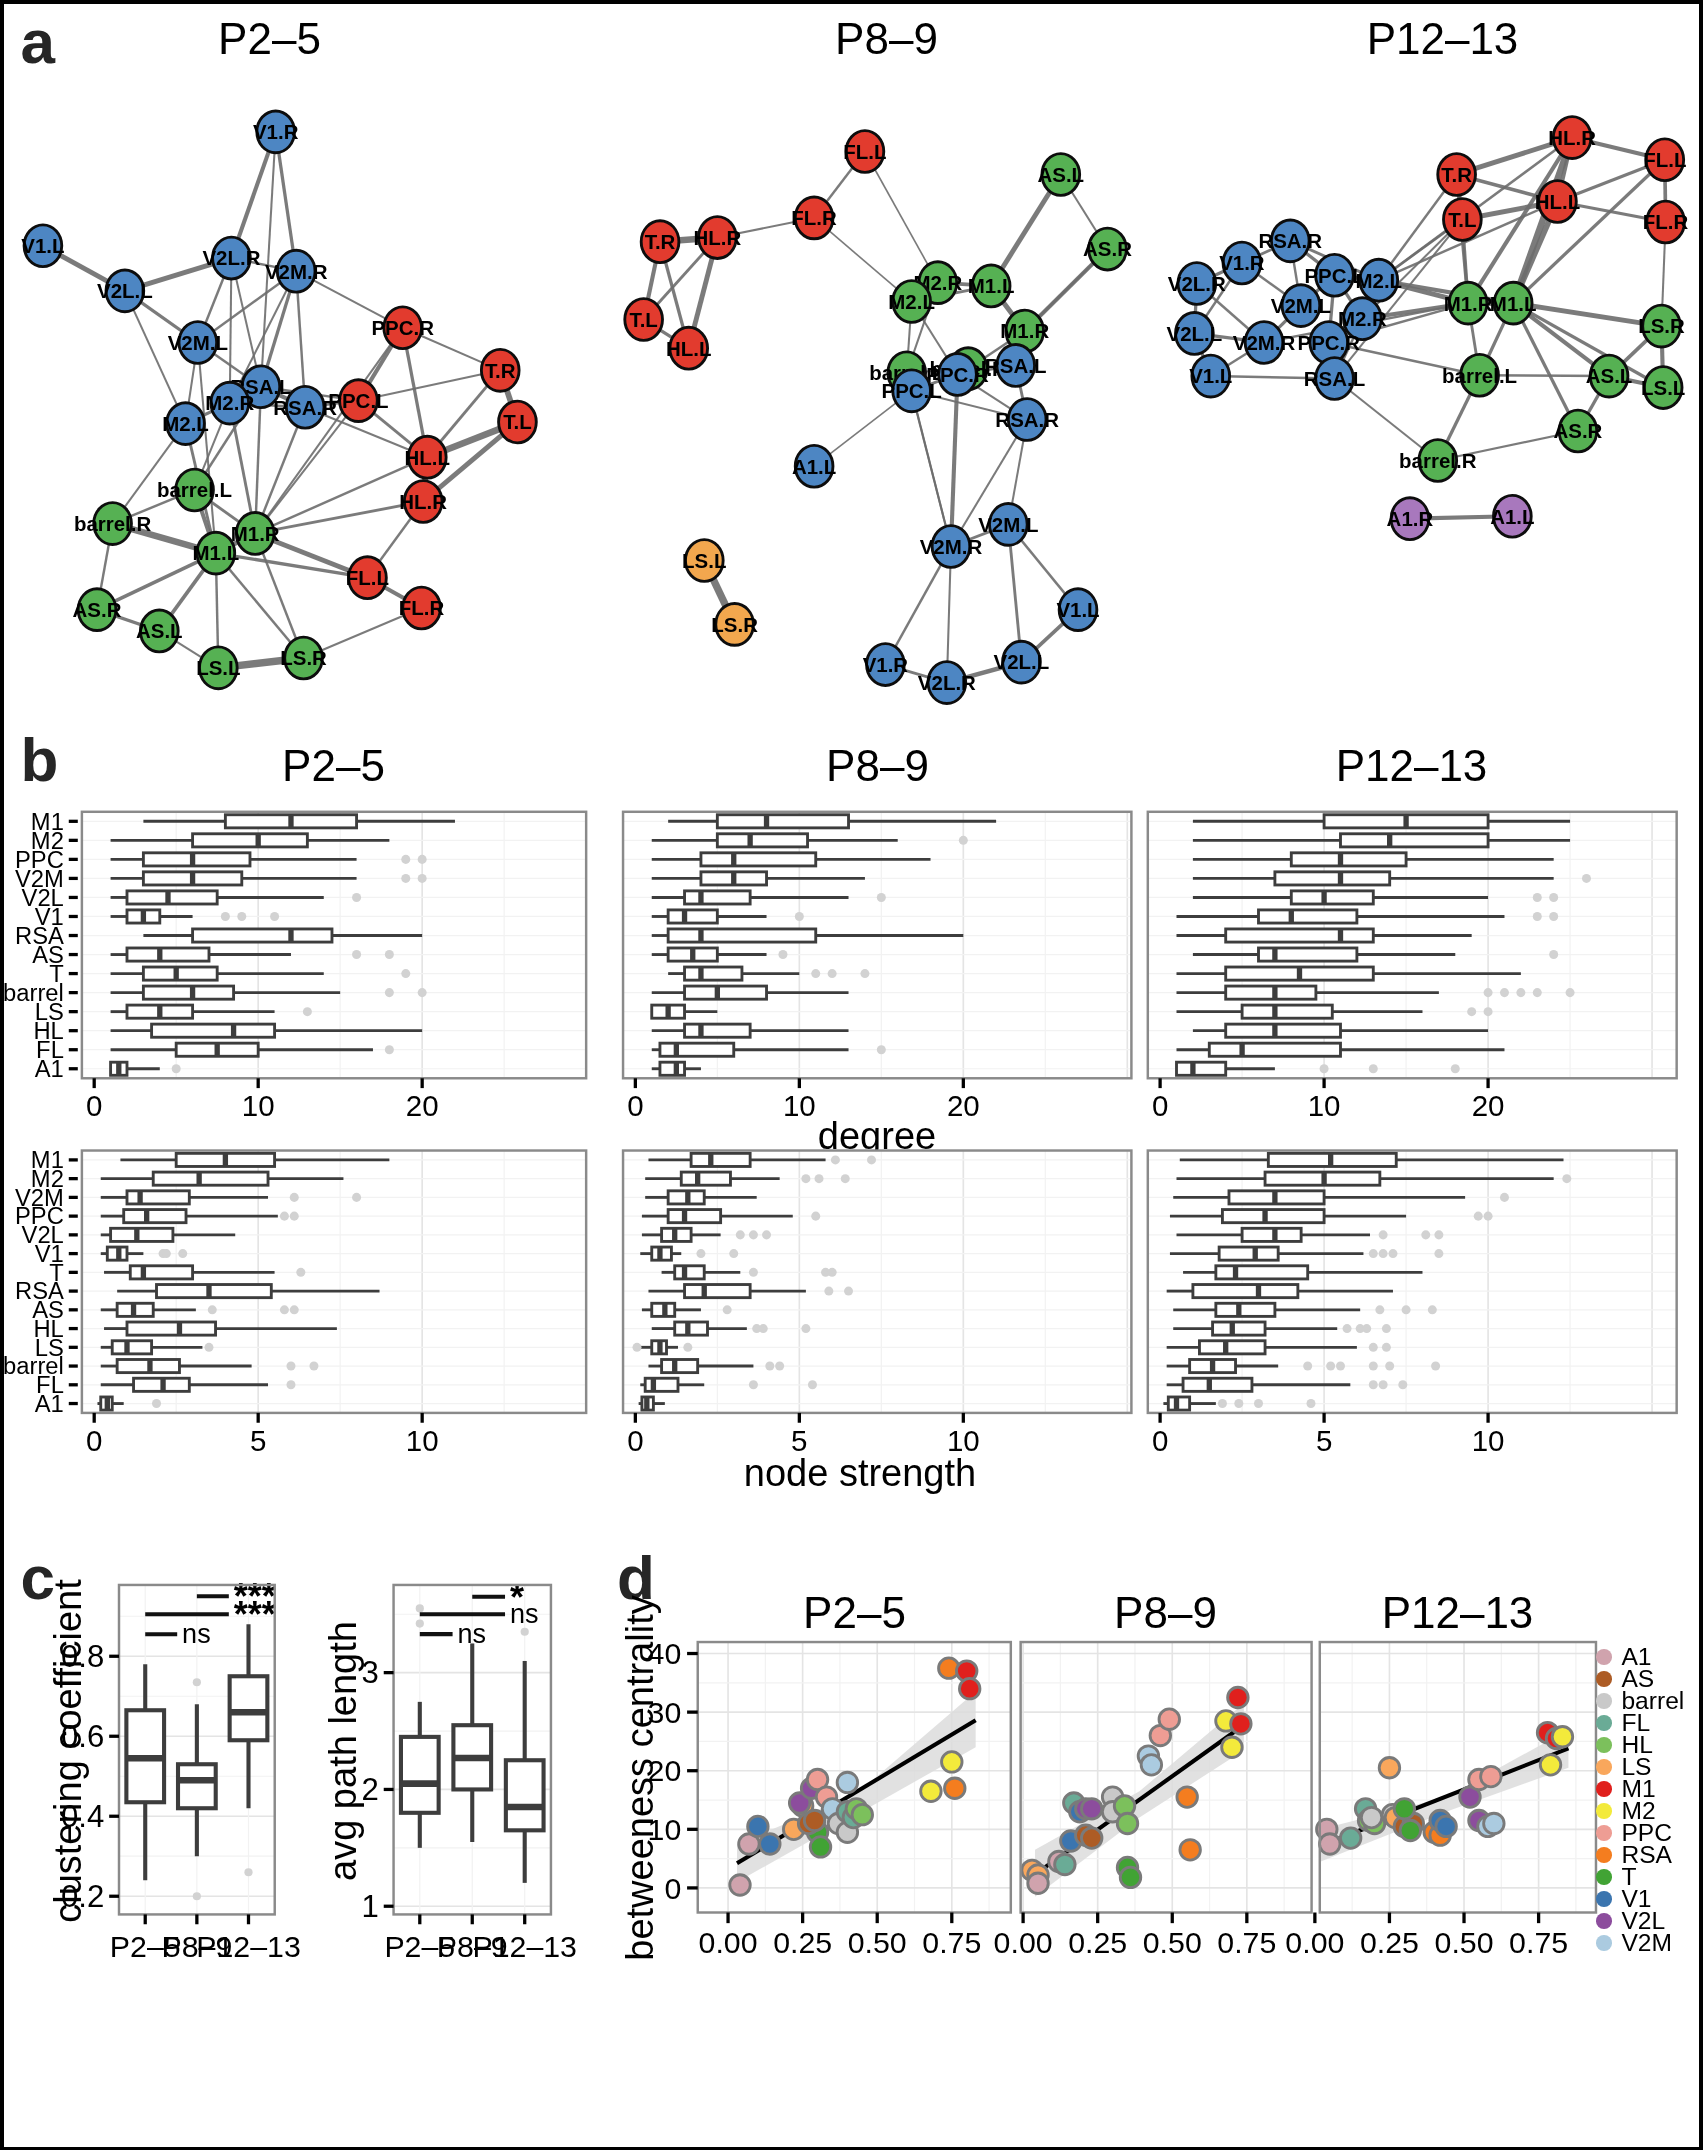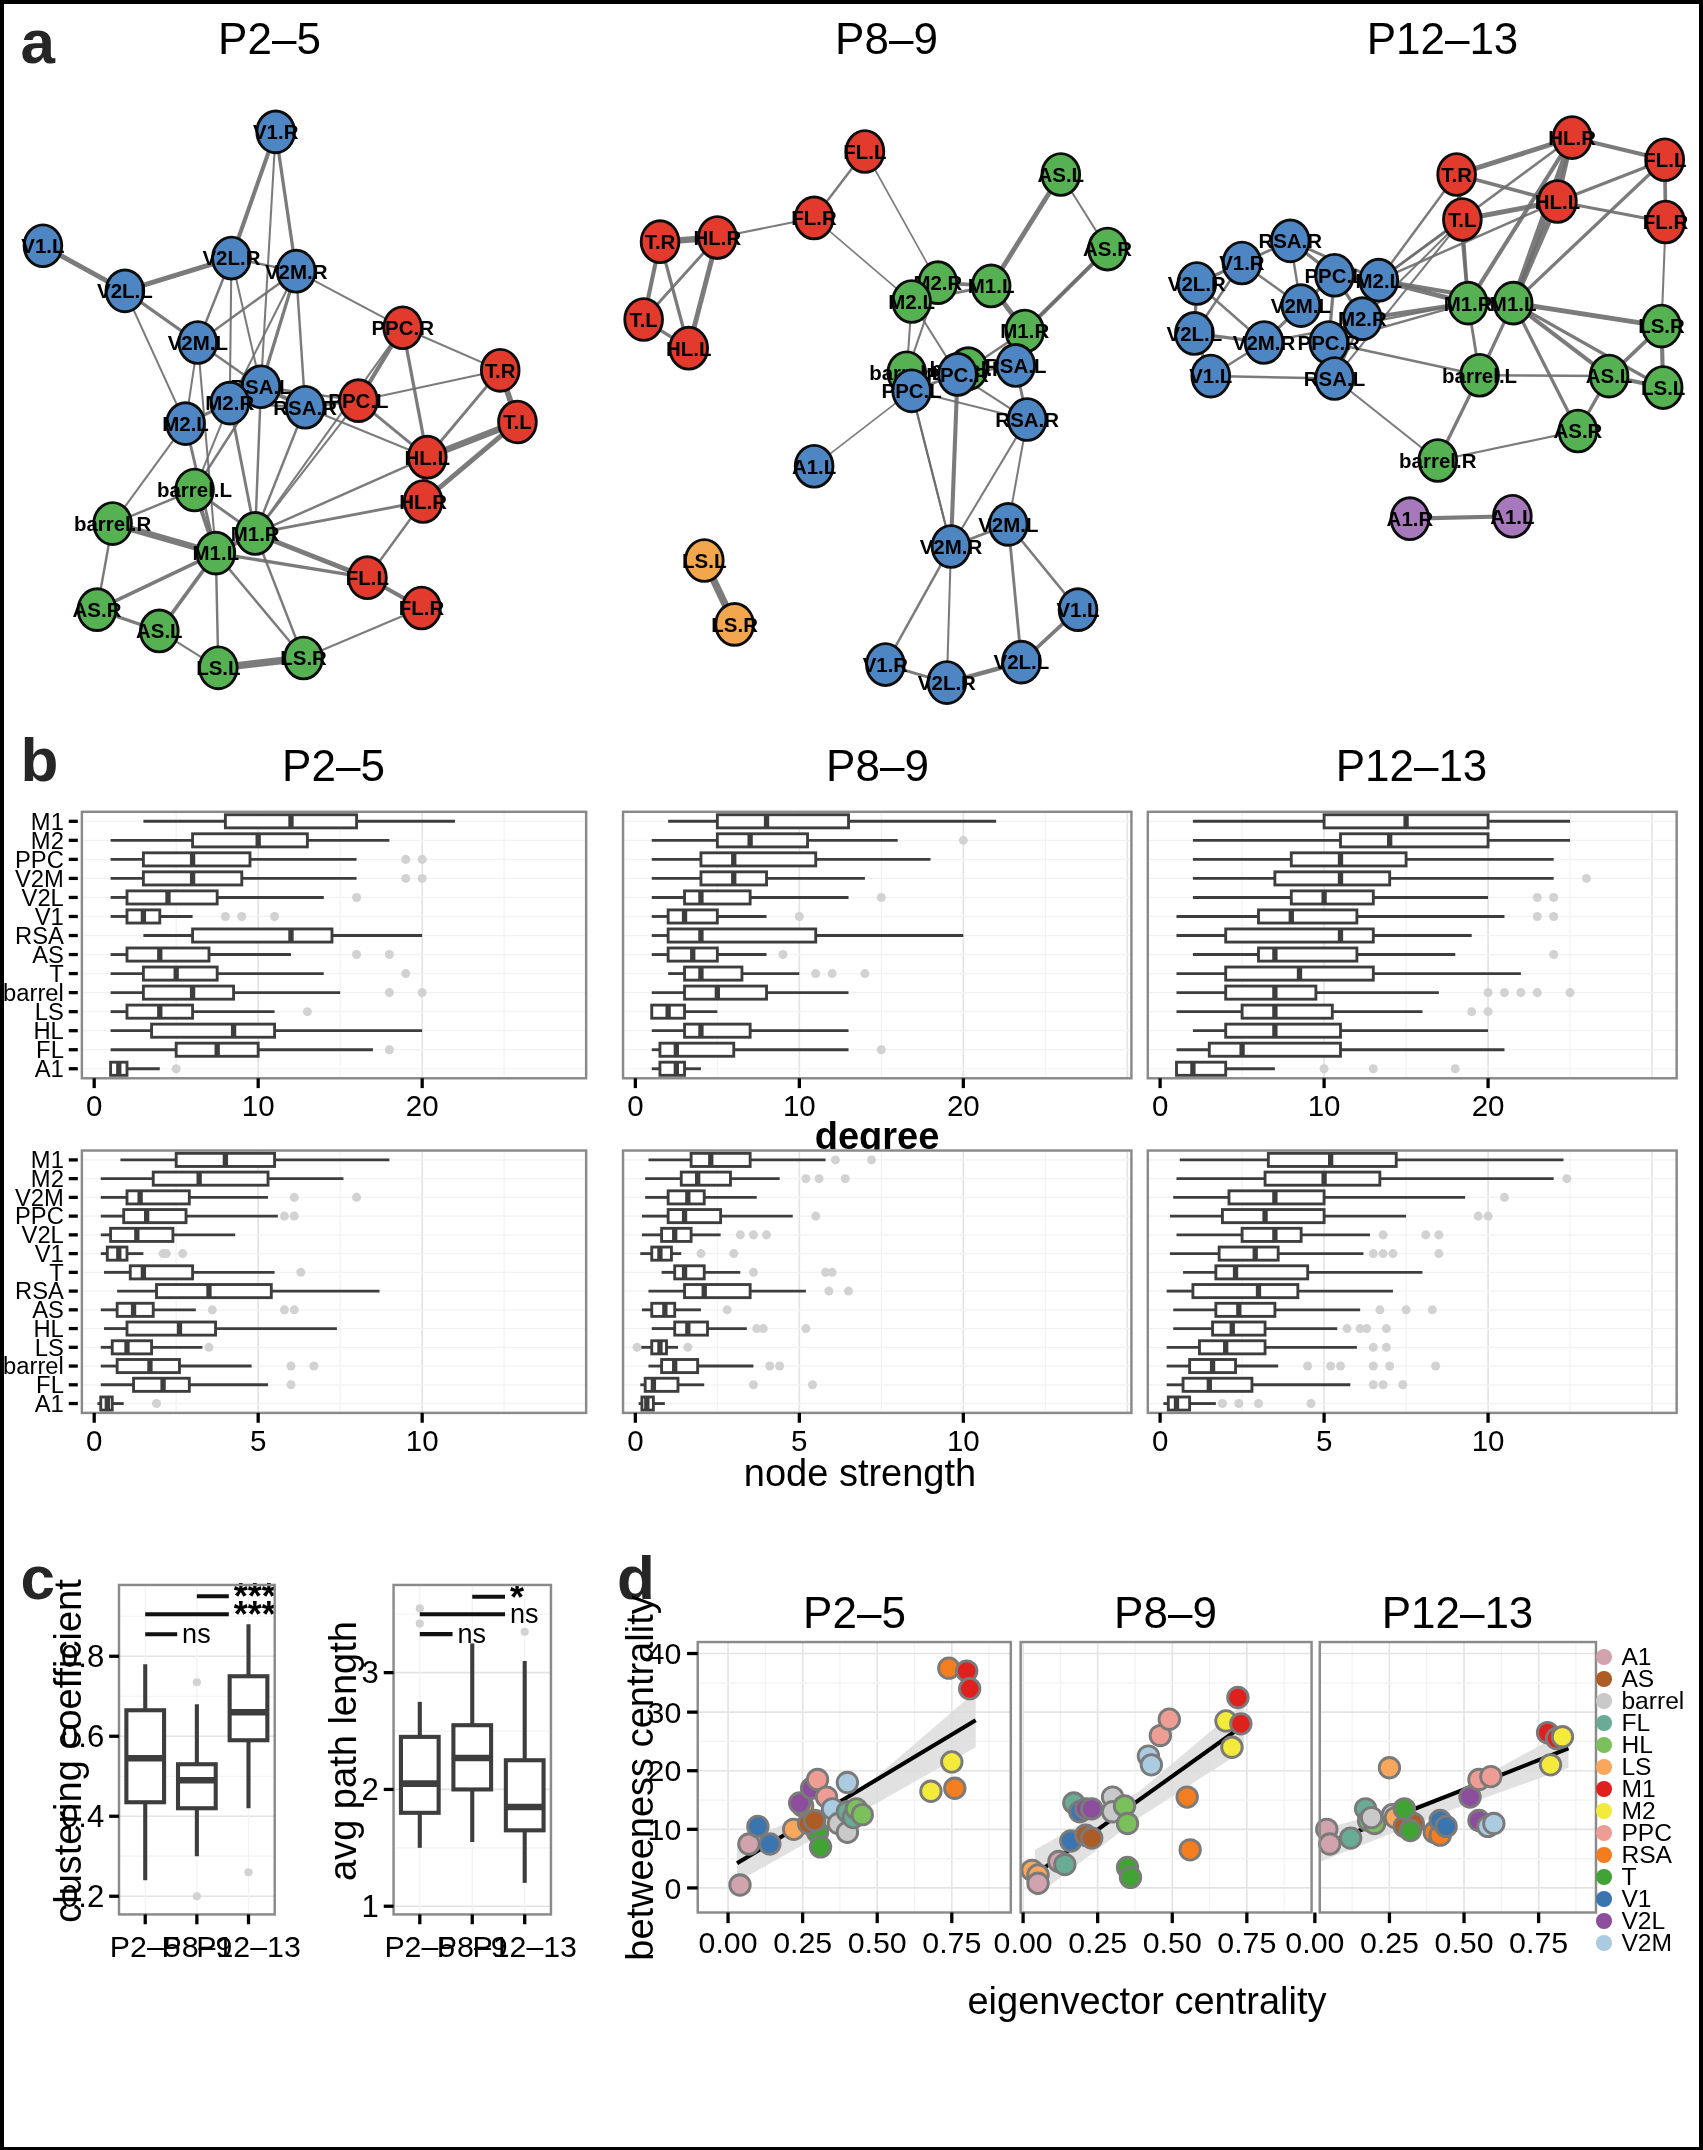--- a/index.html
+++ b/index.html
@@ -936,21 +936,21 @@
       <text x="73" y="265.53571428571433" text-anchor="end" font-size="29" font-family="&quot;Liberation Sans&quot;,sans-serif" font-weight="normal" fill="#000">barrel</text>
       <line x1="79" y1="278.75" x2="90" y2="278.75" stroke="#000" stroke-width="4"></line>
       <text x="73" y="288.75" text-anchor="end" font-size="29" font-family="&quot;Liberation Sans&quot;,sans-serif" font-weight="normal" fill="#000">LS</text>
       <line x1="79" y1="301.9642857142857" x2="90" y2="301.9642857142857" stroke="#000" stroke-width="4"></line>
       <text x="73" y="311.9642857142857" text-anchor="end" font-size="29" font-family="&quot;Liberation Sans&quot;,sans-serif" font-weight="normal" fill="#000">HL</text>
       <line x1="79" y1="325.17857142857144" x2="90" y2="325.17857142857144" stroke="#000" stroke-width="4"></line>
       <text x="73" y="335.17857142857144" text-anchor="end" font-size="29" font-family="&quot;Liberation Sans&quot;,sans-serif" font-weight="normal" fill="#000">FL</text>
       <line x1="79" y1="348.39285714285717" x2="90" y2="348.39285714285717" stroke="#000" stroke-width="4"></line>
       <text x="73" y="358.39285714285717" text-anchor="end" font-size="29" font-family="&quot;Liberation Sans&quot;,sans-serif" font-weight="normal" fill="#000">A1</text>
     </svg>
-  <div class="abs axis-title" style="left:709px;top:1113px;width:328px;font-weight:bold;">degree</div>
+  <div class="abs axis-title" style="left:709px;top:1113px;width:328px;">degree</div>
 
   <svg id="str-svg" style="top:1117px;" width="1703" height="328" viewBox="0 0 2077 400">
       <rect x="95" y="36" width="615" height="320" fill="#fff" stroke="none"></rect>
       <line x1="210" y1="36" x2="210" y2="356" stroke="#f2f2f2" stroke-width="1.5"></line>
       <line x1="310" y1="36" x2="310" y2="356" stroke="#e4e4e4" stroke-width="2"></line>
       <line x1="410" y1="36" x2="410" y2="356" stroke="#f2f2f2" stroke-width="1.5"></line>
       <line x1="510" y1="36" x2="510" y2="356" stroke="#e4e4e4" stroke-width="2"></line>
       <line x1="610" y1="36" x2="610" y2="356" stroke="#f2f2f2" stroke-width="1.5"></line>
       <line x1="95" y1="47.42857142857143" x2="710" y2="47.42857142857143" stroke="#f2f2f2" stroke-width="1.5"></line>
       <line x1="95" y1="70.28571428571428" x2="710" y2="70.28571428571428" stroke="#f2f2f2" stroke-width="1.5"></line>
@@ -1676,21 +1676,20 @@
       <line x1="833" y1="261.5" x2="846" y2="261.5" stroke="#000" stroke-width="4"></line>
       <text x="826" y="274.5" text-anchor="end" font-size="37" font-family="&quot;Liberation Sans&quot;,sans-serif" font-weight="normal" fill="#000">10</text>
       <line x1="833" y1="190" x2="846" y2="190" stroke="#000" stroke-width="4"></line>
       <text x="826" y="203" text-anchor="end" font-size="37" font-family="&quot;Liberation Sans&quot;,sans-serif" font-weight="normal" fill="#000">20</text>
       <line x1="833" y1="118.5" x2="846" y2="118.5" stroke="#000" stroke-width="4"></line>
       <text x="826" y="131.5" text-anchor="end" font-size="37" font-family="&quot;Liberation Sans&quot;,sans-serif" font-weight="normal" fill="#000">30</text>
       <line x1="833" y1="47" x2="846" y2="47" stroke="#000" stroke-width="4"></line>
       <text x="826" y="60" text-anchor="end" font-size="37" font-family="&quot;Liberation Sans&quot;,sans-serif" font-weight="normal" fill="#000">40</text>
     </svg>
   <div class="abs axis-title rot" style="left:406px;top:1755px;width:459px;">betweeness centrality</div>
-  <div class="abs axis-title" style="left:897px;top:1978px;width:492px;">eigenvector centrality</div>
 
   <div id="legend" class="abs legend" style="left:1592px;top:1642px;">
       <div class="legend-row">
         <span class="legend-dot" style="background: rgb(208, 163, 173);"></span>
         <span class="legend-label">A1</span>
       </div>
       <div class="legend-row">
         <span class="legend-dot" style="background: rgb(173, 92, 37);"></span>
         <span class="legend-label">AS</span>
       </div>

